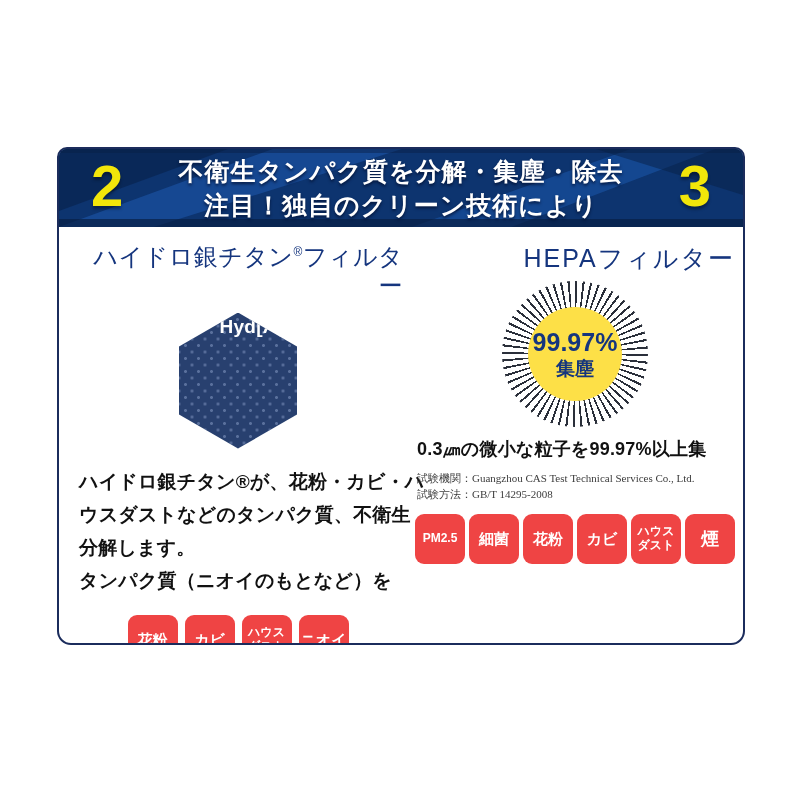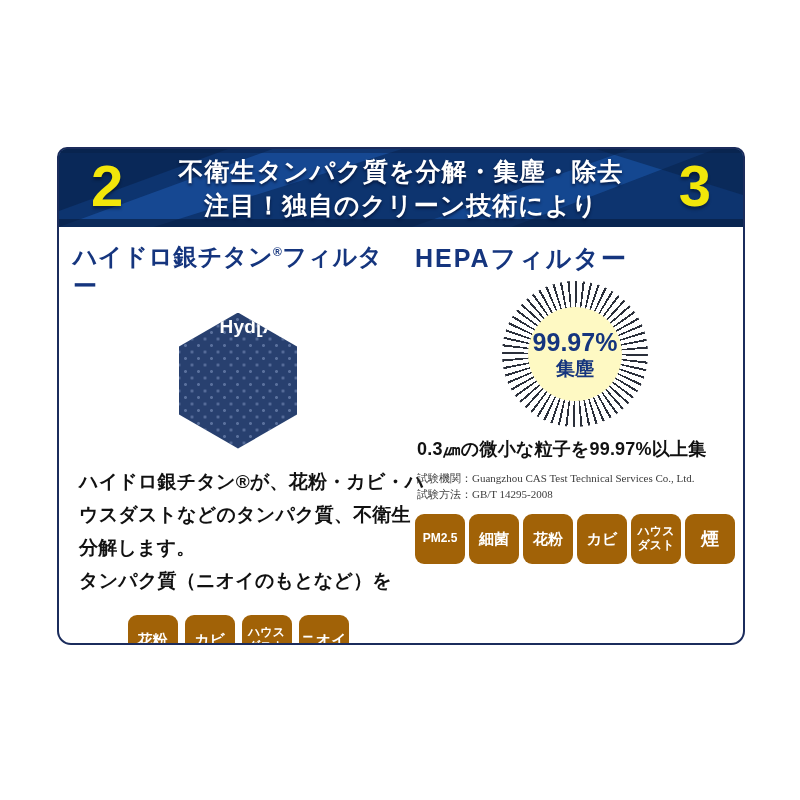--- a/index.html
+++ b/index.html
@@ -28,22 +28,22 @@
     position:absolute; left:0; right:0; top:5px; z-index:2;
     text-align:center; color:#ffffff; font-weight:800;
     font-size:25px; line-height:34px; letter-spacing:1px;
     text-shadow:0 2px 3px rgba(2,15,48,.8);
   }
   
   .cbody { display:flex; padding:0 8px 0 14px; }
   .col-left { width:330px; }
   .col-right { flex:1; padding-left:12px; }
   h2 {
-    margin:16px 0 0; text-align:left; color:#15357e;
-    font-size:24px; font-weight:700; letter-spacing:.5px; line-height:1.2;
+    margin:16px 0 0; text-align:right; color:#15357e;
+    font-size:24px; font-weight:400; letter-spacing:.5px; line-height:1.2;
   }
   h2.hepa { font-size:25px; letter-spacing:2px; }
   .reg { font-size:12px; vertical-align:super; }
   
   .hex-wrap { display:flex; justify-content:center; margin-top:12px; height:138px; }
   .hexagon {
     position:relative; width:118px; height:136px;
     clip-path:polygon(50% 0,100% 25%,100% 75%,50% 100%,0 75%,0 25%);
     background-color:#28406f;
     background-image:
@@ -57,37 +57,37 @@
   .hex-main  { font-size:19px; font-weight:800; margin-top:3px; letter-spacing:.3px; }
   
   .burst-wrap { display:flex; justify-content:center; margin-top:6px; height:150px; }
   .burst { position:relative; width:150px; height:150px; }
   .rays {
     position:absolute; left:2px; top:2px; right:2px; bottom:2px; border-radius:50%;
     background:repeating-conic-gradient(#2a2f3a 0deg 1.7deg, transparent 1.7deg 6deg);
   }
   .burst-center {
     position:absolute; left:50%; top:50%; transform:translate(-50%,-50%);
-    width:94px; height:94px; border-radius:50%; background:#fef9c3;
+    width:94px; height:94px; border-radius:50%; background:#fde047;
     display:flex; flex-direction:column; align-items:center; justify-content:center;
   }
   .burst-percent { font-size:25px; font-weight:800; color:#15357e; line-height:1; }
   .burst-label   { font-size:19px; font-weight:800; color:#15357e; margin-top:4px; line-height:1; }
   
   .desc {
     margin-top:14px; padding-left:6px; font-size:19px; font-weight:700;
     color:#111111; line-height:33px; letter-spacing:.2px; white-space:nowrap;
   }
   .desc-right { margin-top:8px; font-size:18px; line-height:25px; padding-left:2px; }
   .test-info { margin-top:8px; padding-left:2px; font-size:11px; line-height:16px; color:#3c3c3c;font-family:Liberation Serif, serif; }
   
   .badges { display:flex; justify-content:center; gap:7px; margin-top:18px; }
   .badges-right { gap:4px; margin-top:12px; }
   .badge {
-    width:50px; height:50px; box-sizing:border-box; background:#a16207; border-radius:9px;
+    width:50px; height:50px; box-sizing:border-box; background:#ef4444; border-radius:9px;
     color:#ffffff; font-weight:800; font-size:15px; line-height:1.15; text-align:center;
     display:flex; flex-direction:column; align-items:center; justify-content:center;
   }
   .badge-2line span { font-size:12px; }
   .badge-pm span { font-size:12px; }
   .badge-smoke span { font-size:18px; }
 </style>
 </head>
 <body>
 

